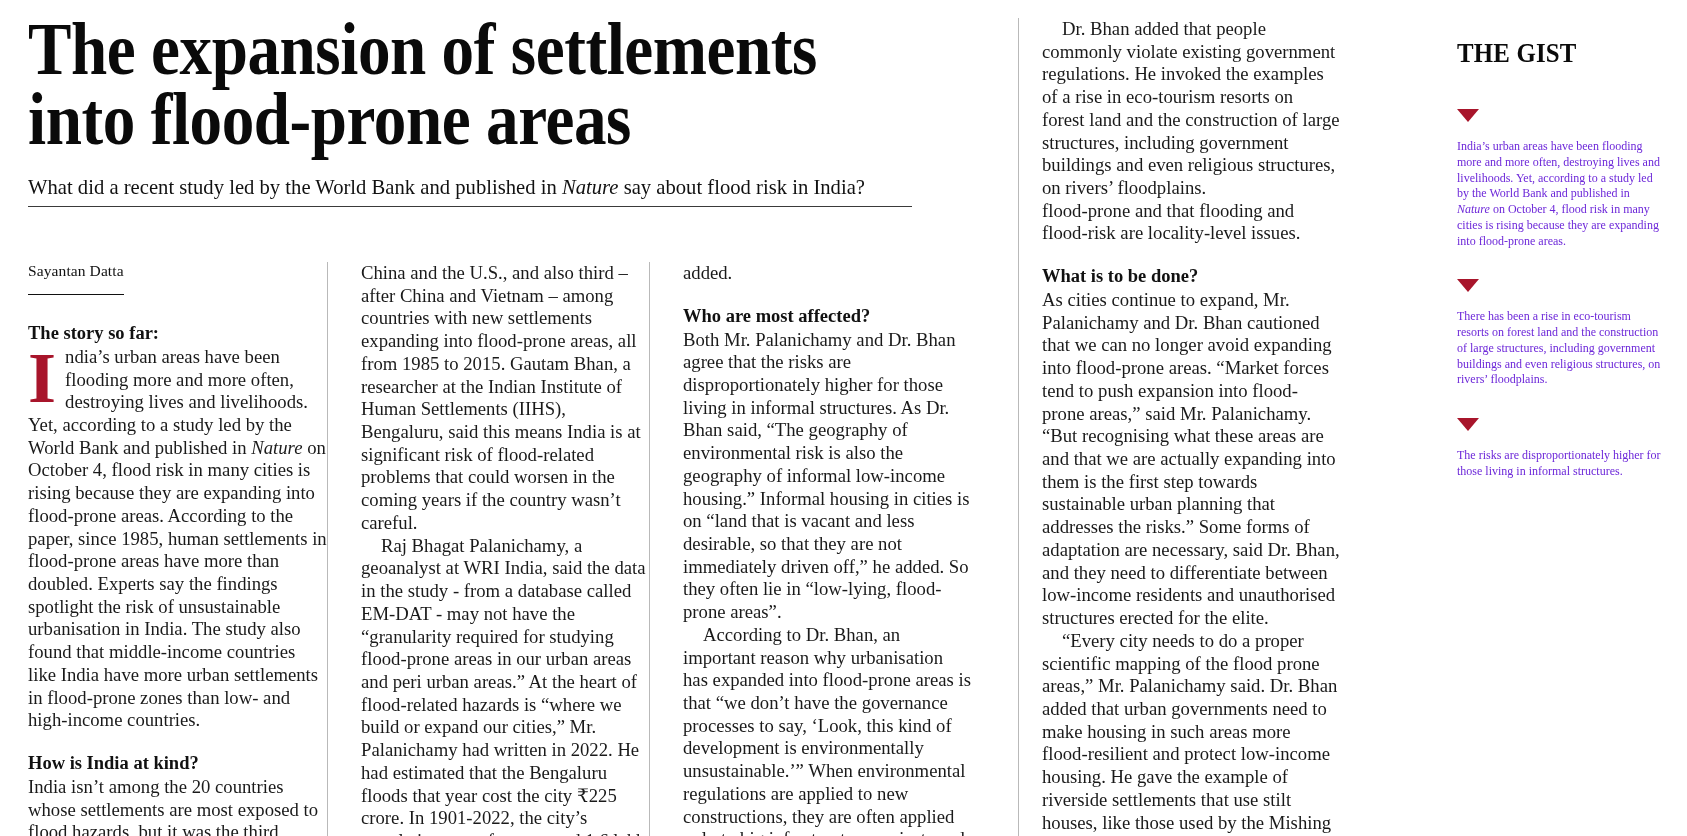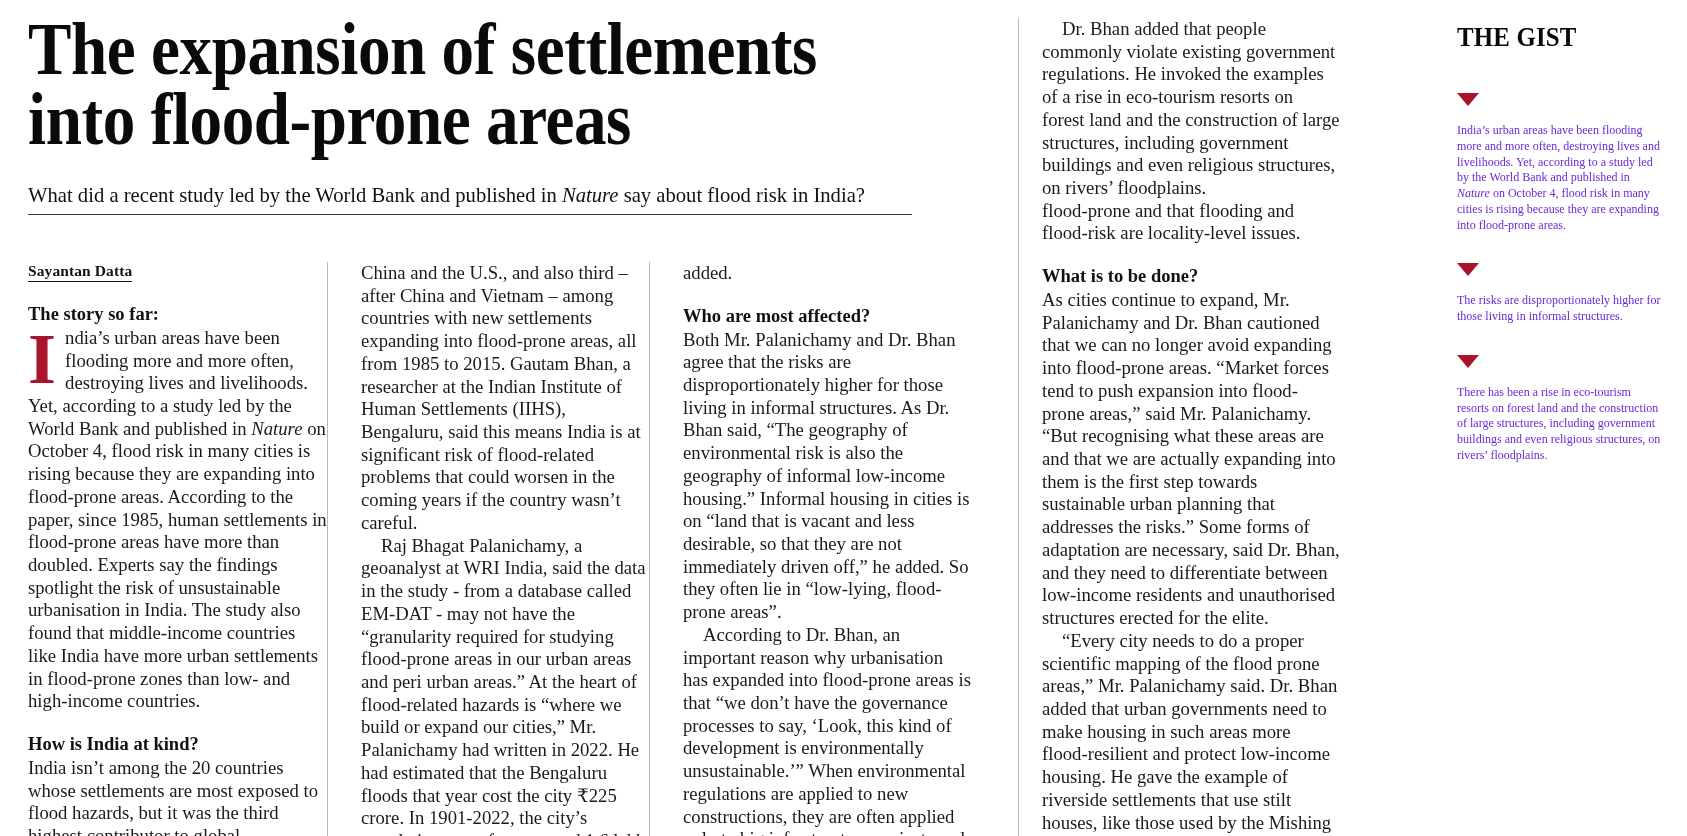--- a/index.html
+++ b/index.html
@@ -40,21 +40,21 @@
     margin: 0;
     padding-top: 14px;
     color: #0a0a0a;
     transform: scaleX(0.88);
     transform-origin: left top;
     white-space: nowrap;
   }
   .headline .hl-line { display: block; }
 
   .deck-wrap {
-    margin-top: 28px;
+    margin-top: 20px;
     border-bottom: 1.2px solid #3a3a3a;
     padding-bottom: 7px;
     width: 884px;
   }
   .deck {
     font-size: 21.5px;
     line-height: 1.15;
     color: #111;
     transform: scaleX(0.96);
     transform-origin: left center;
@@ -77,26 +77,26 @@
     overflow: hidden;
     position: relative;
   }
   .col + .col {
     border-left: 1px solid #b9b9b9;
     padding-left: 33px;
     width: 322px;
   }
 
   .byline {
-    font-weight: bold;
+    font-weight: normal;
     font-size: 15.5px;
     border-bottom: 1.4px solid #111;
     display: inline-block;
-    padding-bottom: 1px;
-    margin-bottom: 22px;
+    padding-bottom: 14px;
+    margin-bottom: 28px;
     letter-spacing: 0.1px;
   }
 
   .subhead {
     font-weight: bold;
     font-size: 18.5px;
     line-height: 1.18;
     margin: 0 0 1px 0;
   }
   .subhead.spaced { margin-top: 21px; }
@@ -119,21 +119,21 @@
     font-size: 72px;
     line-height: 0.78;
     margin: 4px 9px 0 0;
     padding: 0;
   }
 
   
   .gist {
     position: absolute;
     left: 1457px;
-    top: 0;
+    top: 16px;
     width: 205px;
     padding-top: 22px;
   }
   .gist-title {
     font-family: "Liberation Serif", "DejaVu Serif", serif;
     font-weight: bold;
     font-size: 27px;
     letter-spacing: 0.2px;
     transform: scaleX(0.92);
     transform-origin: left top;
@@ -213,22 +213,22 @@
   <div class="gist">
     <div class="gist-title">THE GIST</div>
 
     <div class="gist-item">
       <div class="gist-marker"></div>
       <div class="gist-text"><span>India’s urban areas have been flooding more and more often, destroying lives and livelihoods. Yet, according to a study led by the World Bank and published in </span><i>Nature</i><span> on October 4, flood risk in many cities is rising because they are expanding into flood-prone areas.</span></div>
     </div>
 
     <div class="gist-item">
       <div class="gist-marker"></div>
-      <div class="gist-text"><span>The risks are disproportionately higher for those living in informal structures.</span></div>
+      <div class="gist-text"><span>There has been a rise in eco-tourism resorts on forest land and the construction of large structures, including government buildings and even religious structures, on rivers’ floodplains.</span></div>
     </div>
 
     <div class="gist-item">
       <div class="gist-marker"></div>
-      <div class="gist-text"><span>There has been a rise in eco-tourism resorts on forest land and the construction of large structures, including government buildings and even religious structures, on rivers’ floodplains.</span></div>
+      <div class="gist-text"><span>The risks are disproportionately higher for those living in informal structures.</span></div>
     </div>
   </div>
 
 </div>
 
 </body></html>

